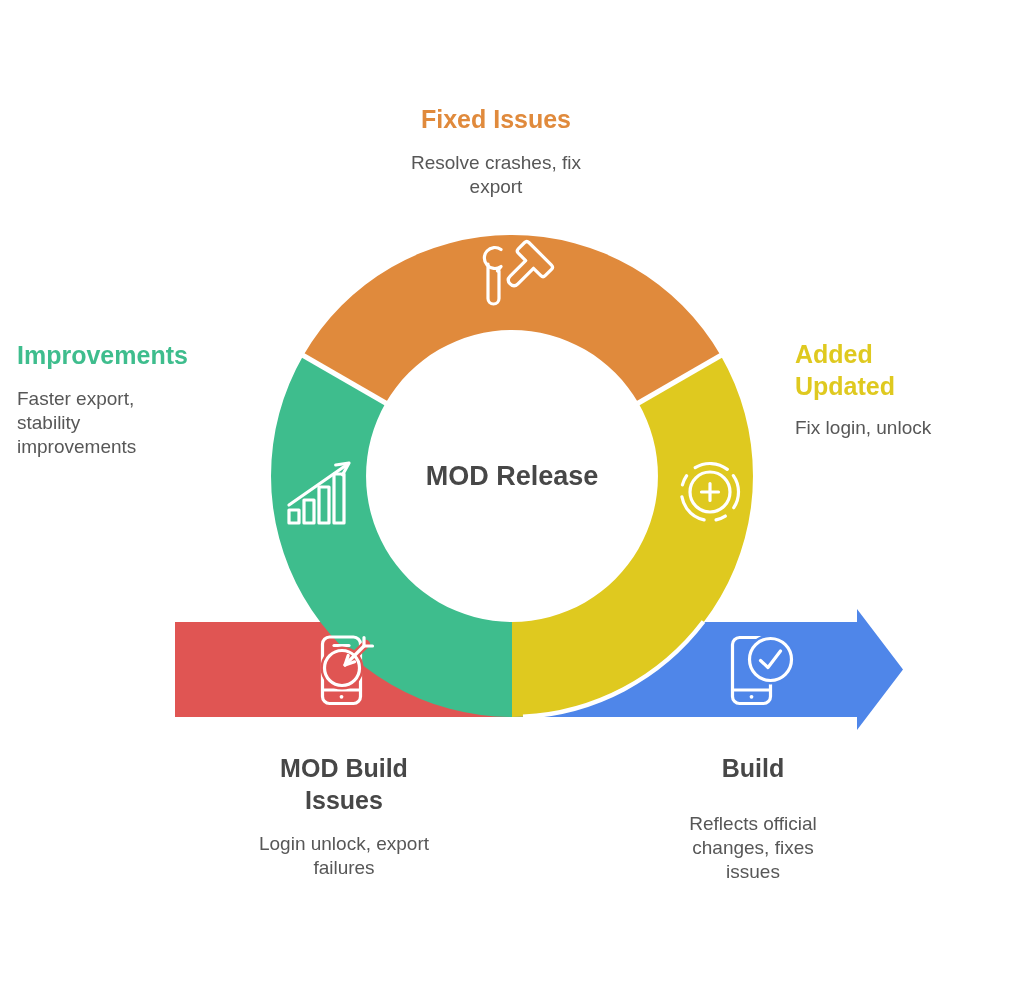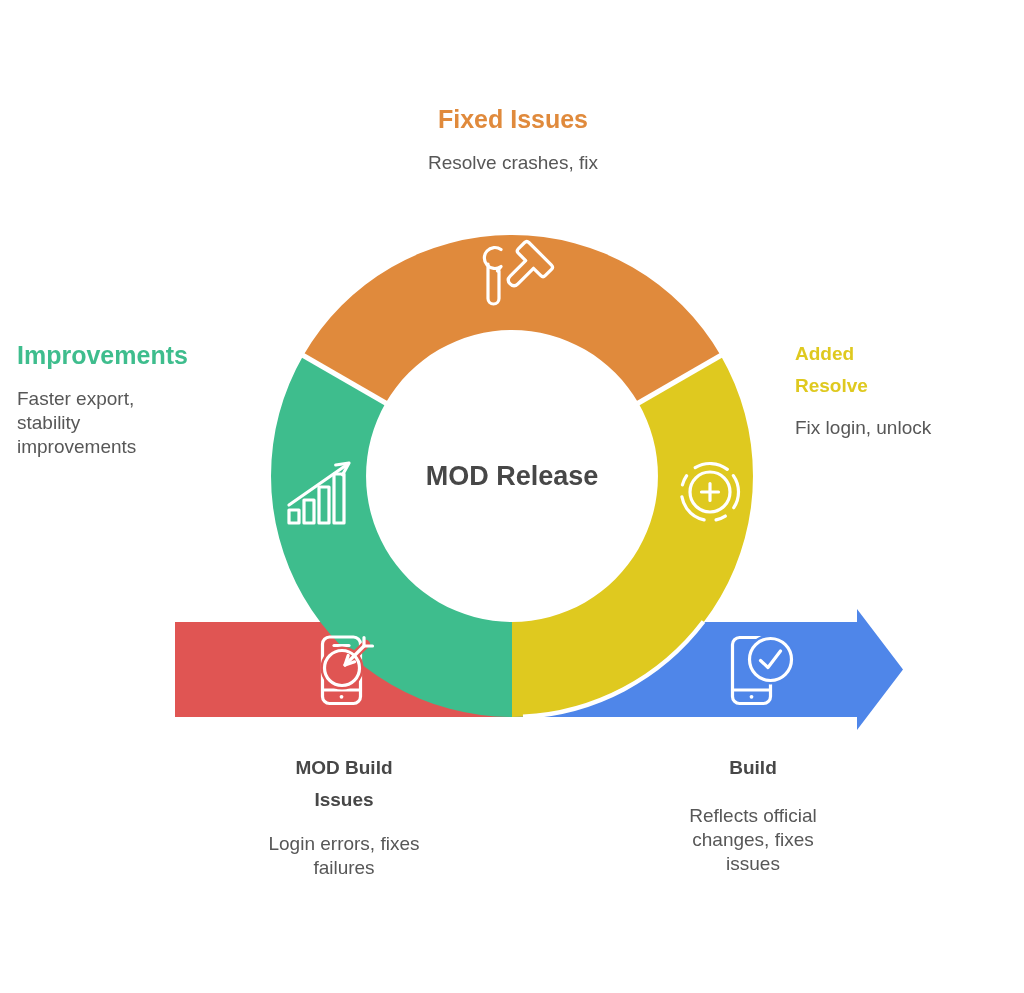--- a/index.html
+++ b/index.html
@@ -1,21 +1,21 @@
 <!DOCTYPE html>
 <html style="--orange: #E08A3C; --green: #3EBD8D; --yellow: #DFC91F; --red: #E05553; --blue: #4F86E9; --title-dark: #474747; --body-text: #575757; --icon-stroke: #FFFFFF;"><head>
 <meta charset="utf-8">
 <style>
   html,body{margin:0;padding:0;background:#fff;}
   #canvas{position:relative;width:1024px;height:993px;background:#fff;overflow:hidden;
           font-family:"Liberation Sans",sans-serif;}
   #diagram-svg{position:absolute;left:0;top:0;width:1024px;height:993px;}
   .label{position:absolute;}
   .title{font-weight:700;font-size:25px;line-height:30px;}
-  .title2{font-weight:700;font-size:19px;line-height:32px;}
+  .title2{font-weight:700;font-size:25px;line-height:32px;}
   .desc{font-size:19px;line-height:24px;color:var(--body-text,#575757);margin-top:17px;}
   .center-label{font-weight:700;font-size:27px;color:var(--title-dark,#474747);}
   .c-orange{color:var(--orange,#E08A3C);}
   .c-green{color:var(--green,#3EBD8D);}
   .c-yellow{color:var(--yellow,#DFC91F);}
   .c-dark{color:var(--title-dark,#474747);}
   .ta-c{text-align:center;} .ta-r{} .ta-l{text-align:left;}
 </style>
 </head>
 <body>
@@ -85,61 +85,62 @@
       </g>
       <circle cx="751.5" cy="696.8" r="1.9" fill="var(--icon-stroke,#fff)"></circle>
       <circle cx="770.5" cy="659.5" r="21" fill="var(--blue,#4F86E9)" stroke="var(--blue,#4F86E9)" stroke-width="8"></circle>
       <circle cx="770.5" cy="659.5" r="21" fill="none" stroke="var(--icon-stroke,#fff)" stroke-width="3.2"></circle>
       <path d="M 760.5,660.5 L 768,667.5 L 780.5,651" fill="none" stroke="var(--icon-stroke,#fff)" stroke-width="3.2" stroke-linecap="round" stroke-linejoin="round"></path>
     </g>
   </svg>
 
   <div class="label ta-c center-label" style="left:362px;top:461px;width:300px;">MOD Release</div>
 
-  <div class="label ta-c" style="left:363px;top:104px;width:300px;">
+  <div class="label ta-c" style="left:346px;top:104px;width:300px;">
     <div class="title c-orange">Fixed Issues</div>
     <div class="desc">
       <div>Resolve crashes, fix</div>
+      <div>export</div>
     </div>
   </div>
 
   <div class="label ta-r" style="left:17px;top:340px;width:220px;">
     <div class="title c-green">Improvements</div>
     <div class="desc">
       <div>Faster export,</div>
       <div>stability</div>
       <div>improvements</div>
     </div>
   </div>
 
   <div class="label ta-l" style="left:795px;top:338px;width:215px;">
     <div class="title2 c-yellow">
       <div>Added</div>
-      <div>Resolve</div>
+      <div>Updated</div>
     </div>
     <div class="desc" style="margin-top:14px;">
       <div>Fix login, unlock</div>
     </div>
   </div>
 
   <div class="label ta-c" style="left:194px;top:752px;width:300px;">
     <div class="title2 c-dark">
       <div>MOD Build</div>
       <div>Issues</div>
     </div>
     <div class="desc" style="margin-top:16px;">
-      <div>Login errors, fixes</div>
+      <div>Login unlock, export</div>
       <div>failures</div>
     </div>
   </div>
 
   <div class="label ta-c" style="left:603px;top:752px;width:300px;">
     <div class="title2 c-dark">
       <div>Build</div>
     </div>
-    <div class="desc" style="margin-top:20px;">
+    <div class="desc" style="margin-top:28px;">
       <div>Reflects official</div>
       <div>changes, fixes</div>
       <div>issues</div>
     </div>
   </div>
 
 </div>
 
 </body></html>

